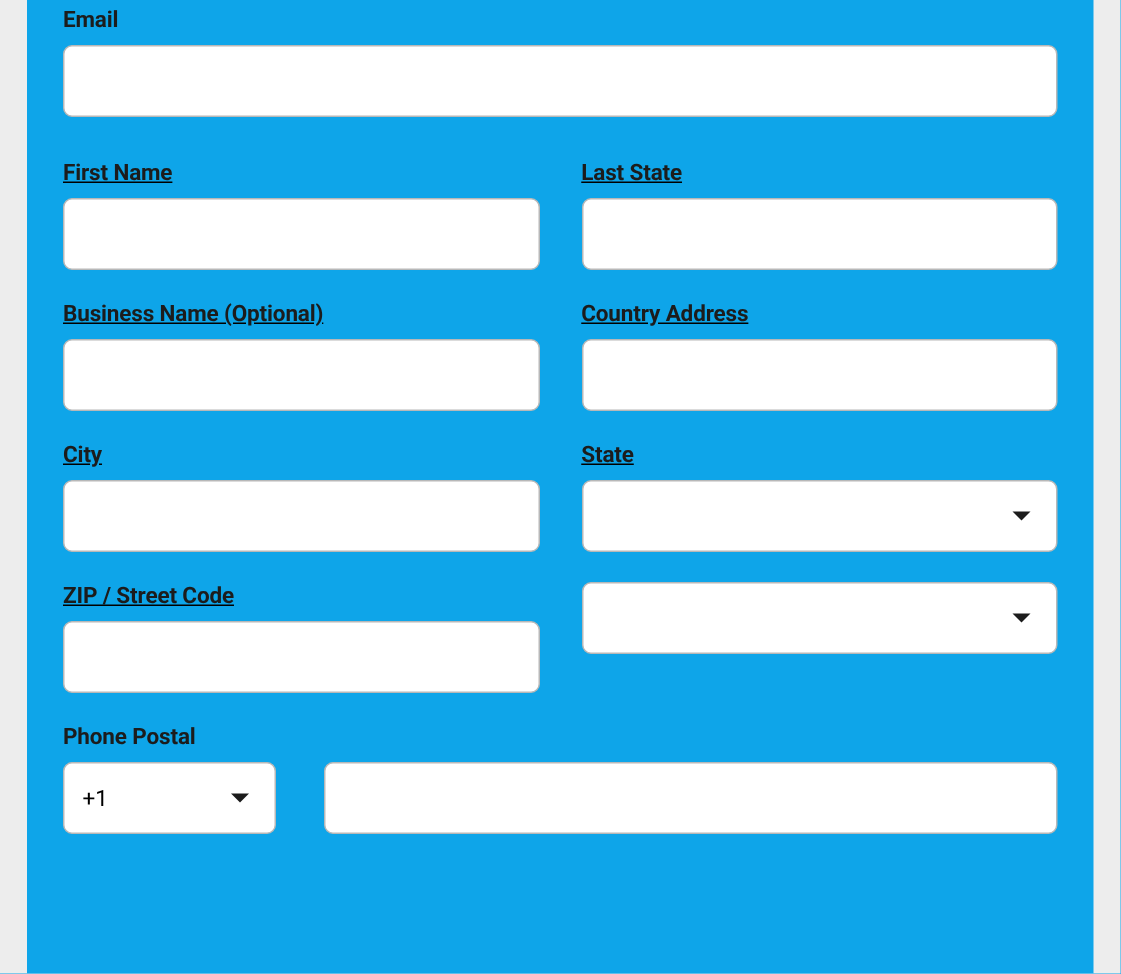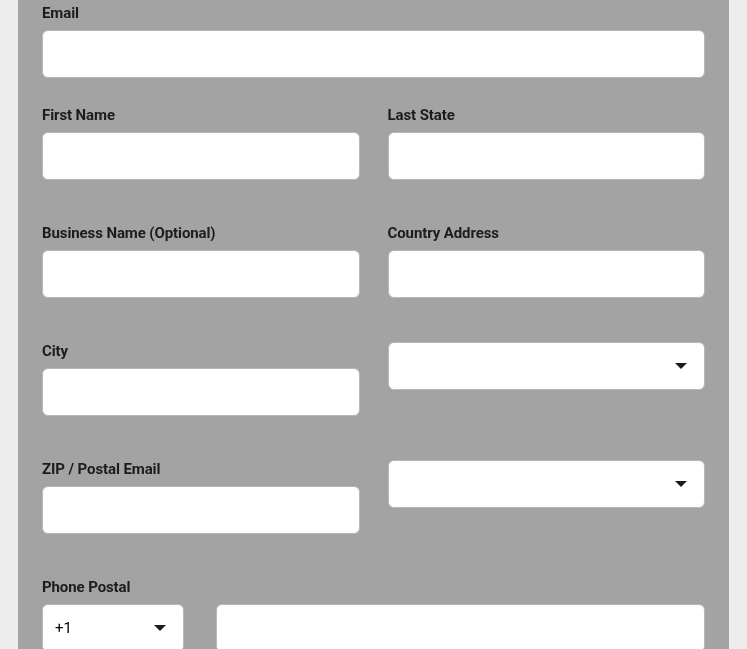--- a/index.html
+++ b/index.html
@@ -8,21 +8,21 @@
       padding: 0;
     }
     body {
       font-family: -apple-system, BlinkMacSystemFont, "Segoe UI", Roboto, Helvetica, Arial, sans-serif;
       background: #ededed;
       width: 747px;
       height: 649px;
       overflow: hidden;
     }
     .card {
-      background: #a3a3a3;
+      background: #0ea5e9;
       margin: 0 18px;
       padding: 0 24px 24px 24px;
       height: 100%;
     }
     .form {
       padding-top: 4px;
     }
     .field-label {
       display: block;
       font-size: 15px;
@@ -72,21 +72,22 @@
       border-left: 6px solid transparent;
       border-right: 6px solid transparent;
       border-top: 6px solid #1c1c1c;
     }
     .row-full {
       margin-bottom: 28px;
     }
     .row-two {
       display: flex;
       gap: 28px;
-      margin-bottom: 44px;
+      margin-bottom: 20px;
+      text-decoration: underline;
     }
     .col {
       flex: 1;
       min-width: 0;
     }
     .phone-row {
       display: flex;
       gap: 32px;
       margin-top: 0;
     }
@@ -130,32 +131,33 @@
         <input type="text" class="text-input" value="" style="">
       </div>
     </div>
 
     <div class="row-two">
       <div class="col">
         <label class="field-label">City</label>
         <input type="text" class="text-input" value="" style="">
       </div>
       <div class="col">
+        <label class="field-label">State</label>
         <div class="select-wrap">
           <select class="select-input">
             <option></option>
           </select>
           <span class="caret"></span>
         </div>
       </div>
     </div>
 
     <div class="row-two">
       <div class="col">
-        <label class="field-label">ZIP / Postal Email</label>
+        <label class="field-label">ZIP / Street Code</label>
         <input type="text" class="text-input" value="" style="">
       </div>
       <div class="col">
         <div class="select-wrap">
           <select class="select-input">
             <option></option>
           </select>
           <span class="caret"></span>
         </div>
       </div>

